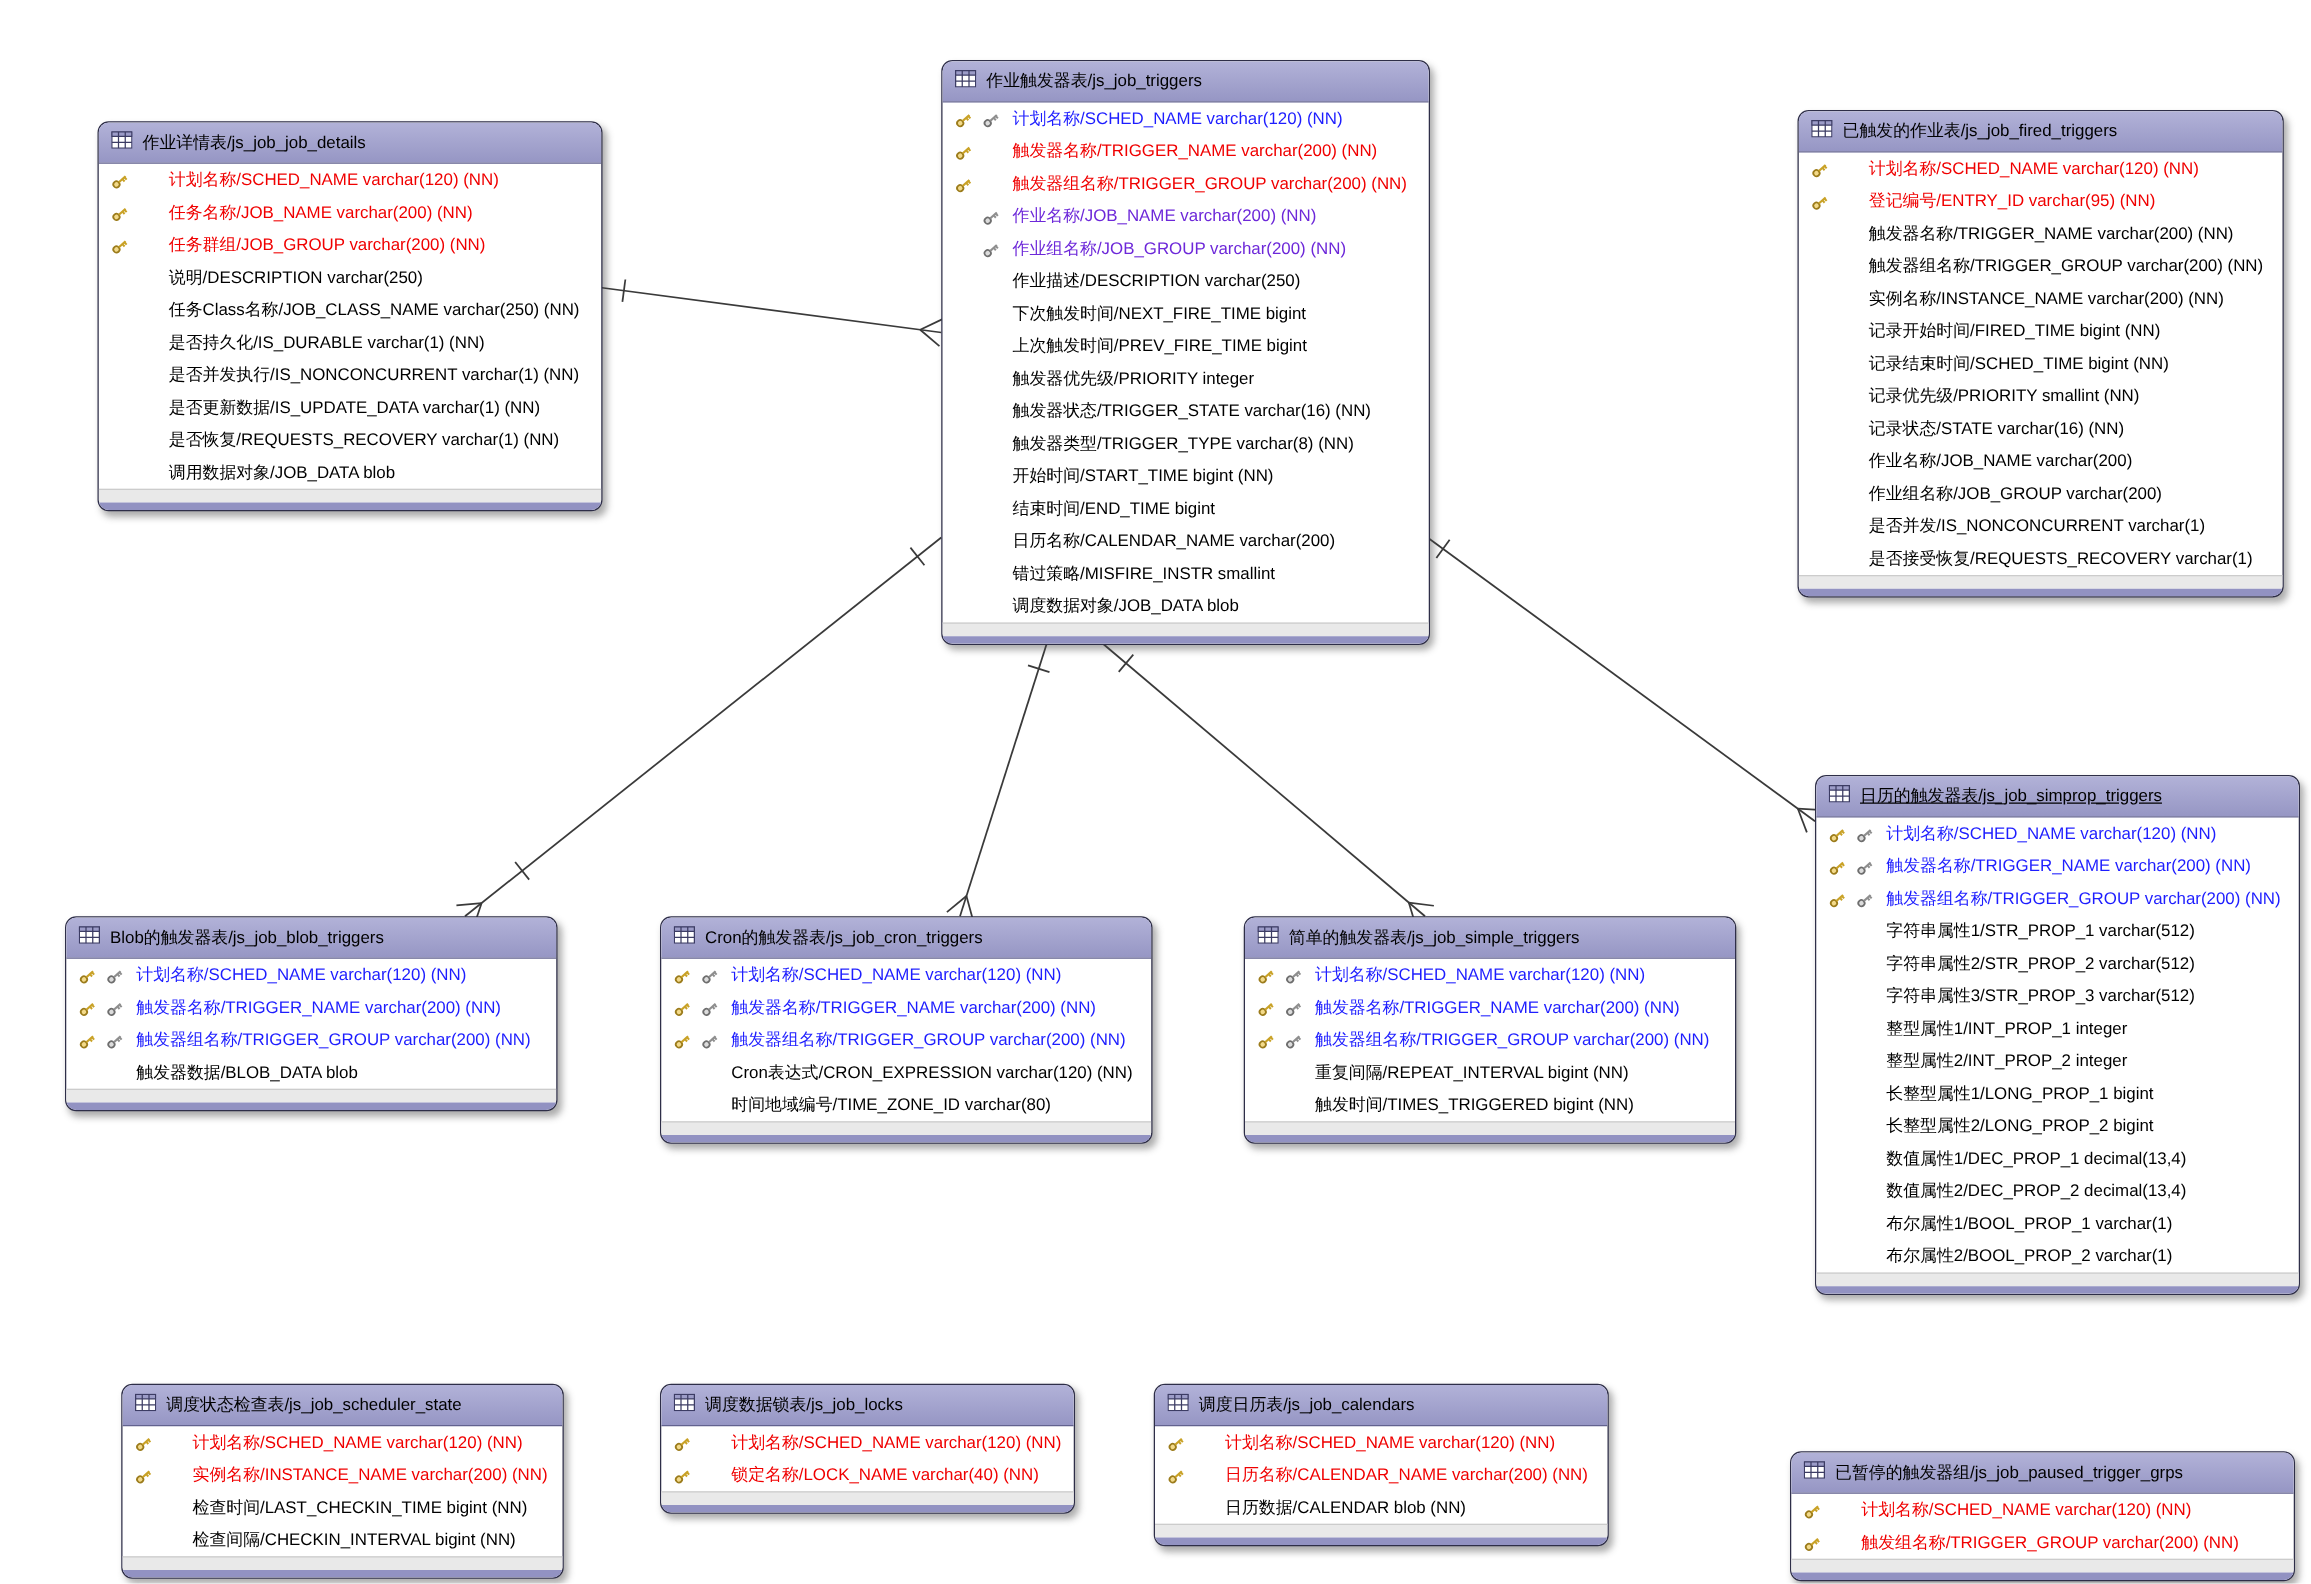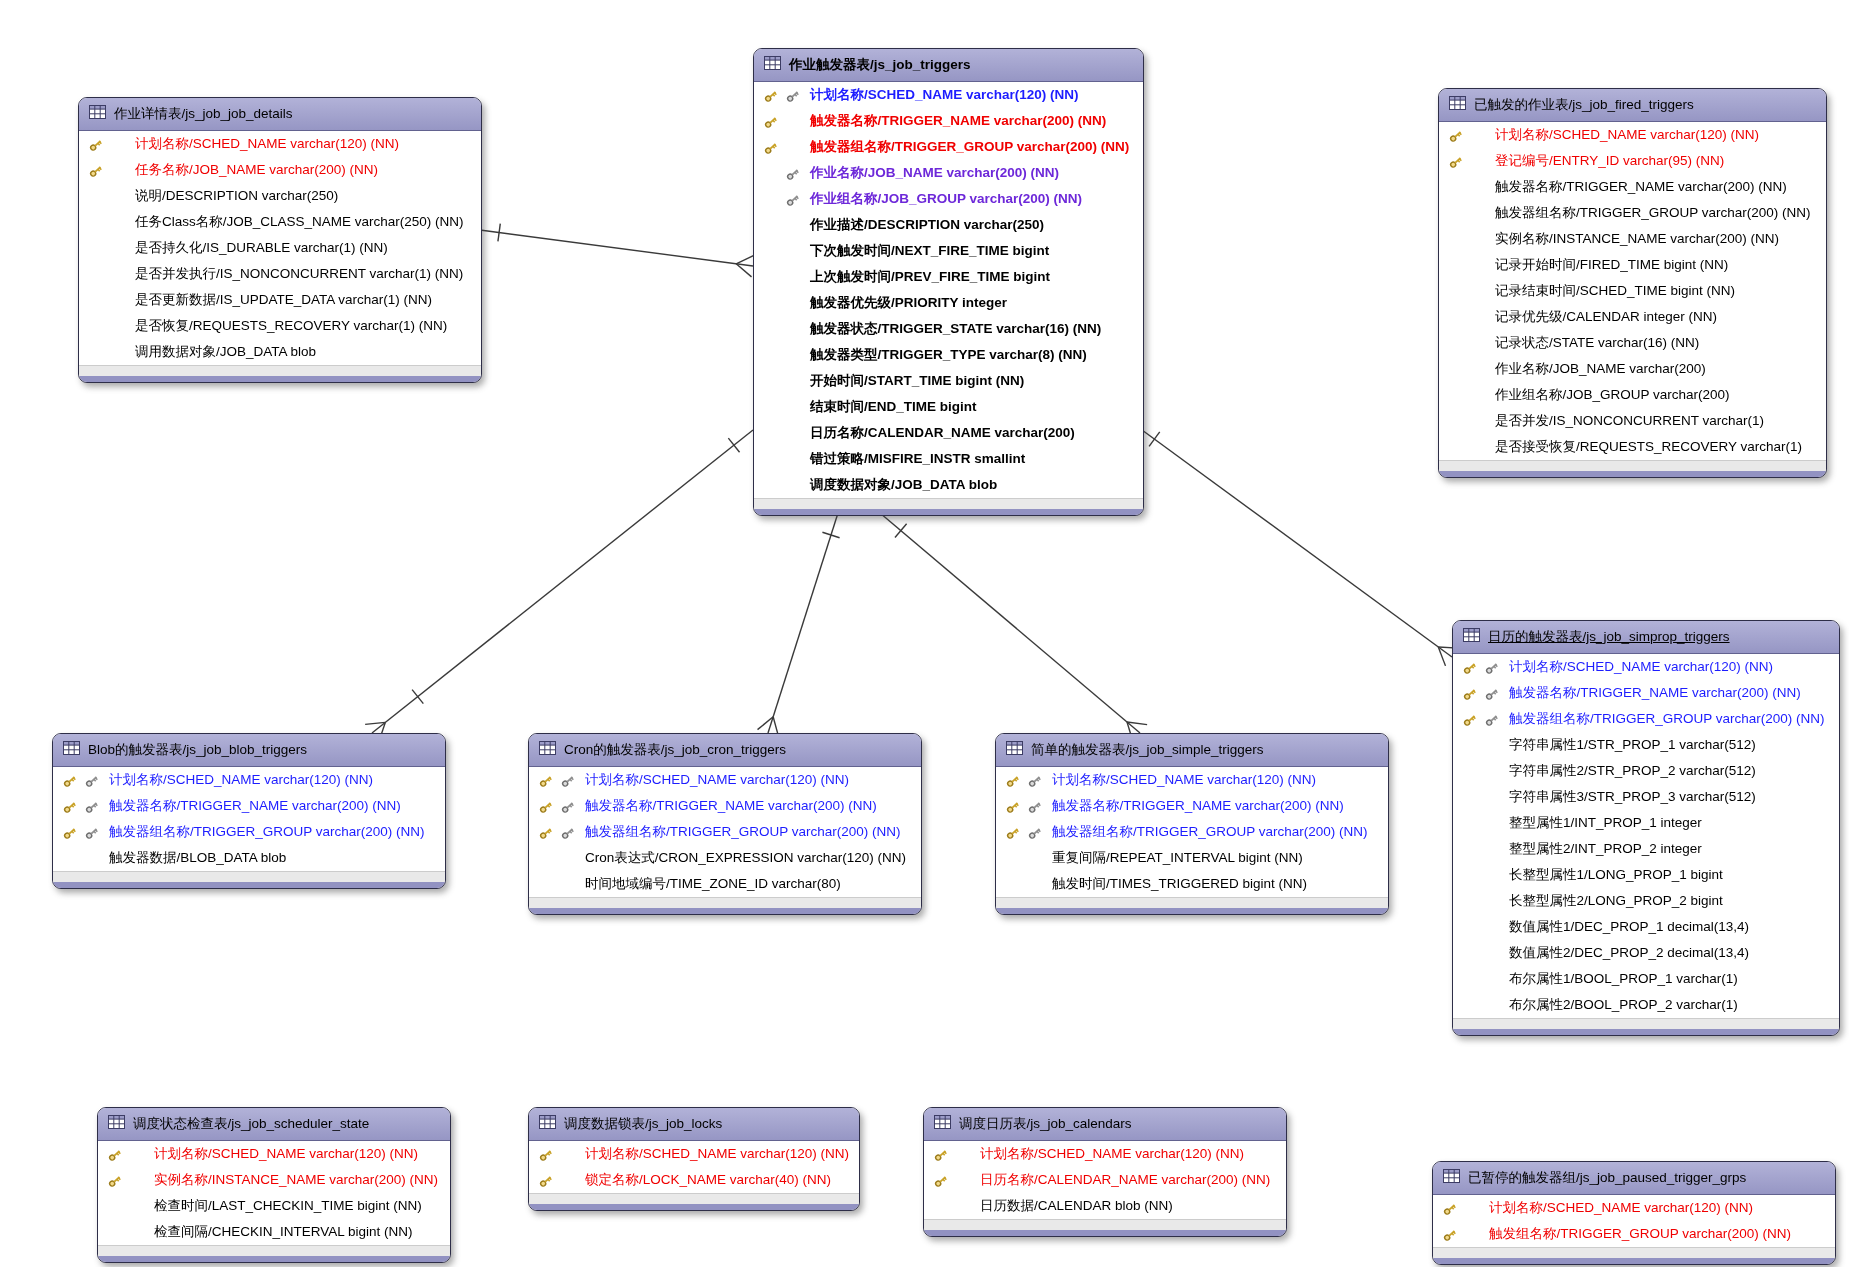--- a/index.html
+++ b/index.html
@@ -142,20 +142,43 @@
         <g transform="rotate(-42 8 8)">
           <circle cx="4.2" cy="8" r="2.5" fill="#dcdcdc" stroke="#6e6e6e" stroke-width="1.4"></circle>
           <line x1="6.8" y1="8" x2="14" y2="8" stroke="#8f8f8f" stroke-width="1.8"></line>
           <line x1="10.6" y1="8" x2="10.6" y2="10.6" stroke="#8f8f8f" stroke-width="1.6"></line>
           <line x1="12.8" y1="8" x2="12.8" y2="10.6" stroke="#8f8f8f" stroke-width="1.6"></line>
         </g>
       </svg>
     </span>
     <span class="ftext">任务名称/JOB_NAME varchar(200) (NN)</span>
   </div>
+        <div class="frow key-pk c-red">
+    <span class="slot s1">
+      <svg width="16" height="16" viewBox="0 0 16 16">
+        <g transform="rotate(-42 8 8)">
+          <circle cx="4.2" cy="8" r="2.5" fill="#f3da8a" stroke="#9c7c1c" stroke-width="1.4"></circle>
+          <line x1="6.8" y1="8" x2="14" y2="8" stroke="#c9a227" stroke-width="1.8"></line>
+          <line x1="10.6" y1="8" x2="10.6" y2="10.6" stroke="#c9a227" stroke-width="1.6"></line>
+          <line x1="12.8" y1="8" x2="12.8" y2="10.6" stroke="#c9a227" stroke-width="1.6"></line>
+        </g>
+      </svg>
+    </span>
+    <span class="slot s2">
+      <svg width="16" height="16" viewBox="0 0 16 16">
+        <g transform="rotate(-42 8 8)">
+          <circle cx="4.2" cy="8" r="2.5" fill="#dcdcdc" stroke="#6e6e6e" stroke-width="1.4"></circle>
+          <line x1="6.8" y1="8" x2="14" y2="8" stroke="#8f8f8f" stroke-width="1.8"></line>
+          <line x1="10.6" y1="8" x2="10.6" y2="10.6" stroke="#8f8f8f" stroke-width="1.6"></line>
+          <line x1="12.8" y1="8" x2="12.8" y2="10.6" stroke="#8f8f8f" stroke-width="1.6"></line>
+        </g>
+      </svg>
+    </span>
+    <span class="ftext">任务群组/JOB_GROUP varchar(200) (NN)</span>
+  </div>
         <div class="frow key-none c-black">
     <span class="slot s1">
       <svg width="16" height="16" viewBox="0 0 16 16">
         <g transform="rotate(-42 8 8)">
           <circle cx="4.2" cy="8" r="2.5" fill="#f3da8a" stroke="#9c7c1c" stroke-width="1.4"></circle>
           <line x1="6.8" y1="8" x2="14" y2="8" stroke="#c9a227" stroke-width="1.8"></line>
           <line x1="10.6" y1="8" x2="10.6" y2="10.6" stroke="#c9a227" stroke-width="1.6"></line>
           <line x1="12.8" y1="8" x2="12.8" y2="10.6" stroke="#c9a227" stroke-width="1.6"></line>
         </g>
       </svg>
@@ -307,21 +330,21 @@
           <line x1="12.8" y1="8" x2="12.8" y2="10.6" stroke="#8f8f8f" stroke-width="1.6"></line>
         </g>
       </svg>
     </span>
     <span class="ftext">调用数据对象/JOB_DATA blob</span>
   </div>
       </div>
     <div class="efoot"></div>
     <div class="ebar"></div>
   </div>
-    <div class="etable" style="left: 753px; top: 48px; width: 389px; font-weight: bold;">
+    <div class="etable" style="left: 753px; top: 48px; width: 389px;">
     <div class="ehead">
       <span>
         <svg width="17" height="14" viewBox="0 0 17 14">
           <rect x="0.5" y="0.5" width="16" height="13" fill="#ffffff" stroke="#3c3c64"></rect>
           <rect x="0.5" y="0.5" width="16" height="3.6" fill="#9c9cc8" stroke="#3c3c64"></rect>
           <line x1="5.8" y1="0.5" x2="5.8" y2="13.5" stroke="#3c3c64"></line>
           <line x1="11.2" y1="0.5" x2="11.2" y2="13.5" stroke="#3c3c64"></line>
           <line x1="0.5" y1="8.8" x2="16.5" y2="8.8" stroke="#3c3c64"></line>
         </svg>
       </span>
@@ -889,21 +912,21 @@
     <span class="slot s2">
       <svg width="16" height="16" viewBox="0 0 16 16">
         <g transform="rotate(-42 8 8)">
           <circle cx="4.2" cy="8" r="2.5" fill="#dcdcdc" stroke="#6e6e6e" stroke-width="1.4"></circle>
           <line x1="6.8" y1="8" x2="14" y2="8" stroke="#8f8f8f" stroke-width="1.8"></line>
           <line x1="10.6" y1="8" x2="10.6" y2="10.6" stroke="#8f8f8f" stroke-width="1.6"></line>
           <line x1="12.8" y1="8" x2="12.8" y2="10.6" stroke="#8f8f8f" stroke-width="1.6"></line>
         </g>
       </svg>
     </span>
-    <span class="ftext">记录优先级/CALENDAR integer (NN)</span>
+    <span class="ftext">记录优先级/PRIORITY smallint (NN)</span>
   </div>
         <div class="frow key-none c-black">
     <span class="slot s1">
       <svg width="16" height="16" viewBox="0 0 16 16">
         <g transform="rotate(-42 8 8)">
           <circle cx="4.2" cy="8" r="2.5" fill="#f3da8a" stroke="#9c7c1c" stroke-width="1.4"></circle>
           <line x1="6.8" y1="8" x2="14" y2="8" stroke="#c9a227" stroke-width="1.8"></line>
           <line x1="10.6" y1="8" x2="10.6" y2="10.6" stroke="#c9a227" stroke-width="1.6"></line>
           <line x1="12.8" y1="8" x2="12.8" y2="10.6" stroke="#c9a227" stroke-width="1.6"></line>
         </g>

